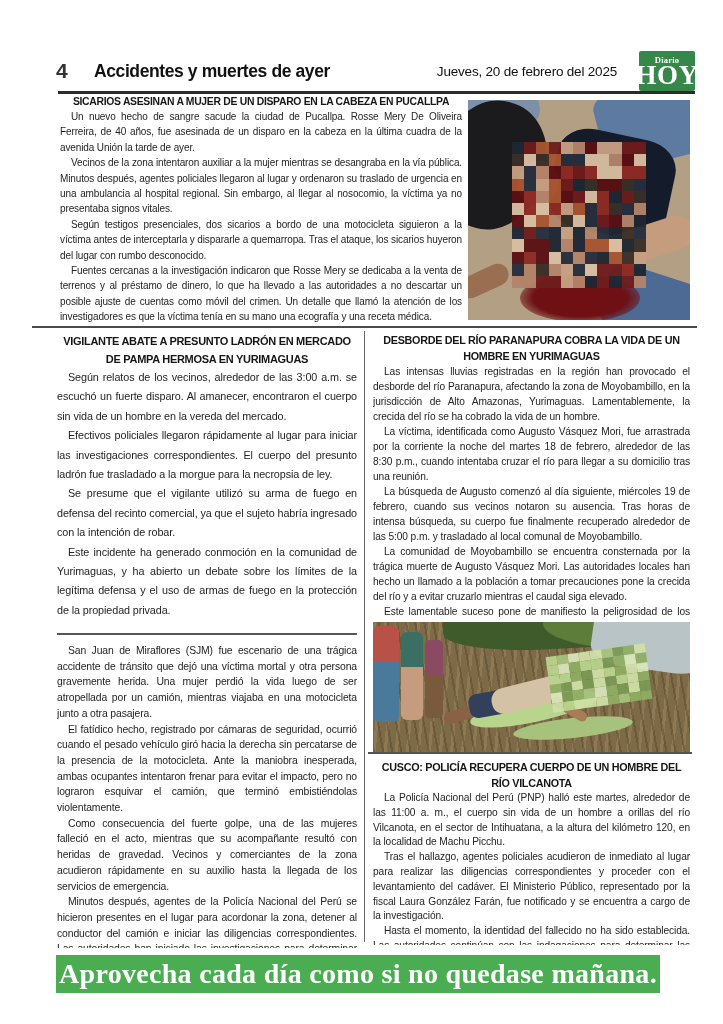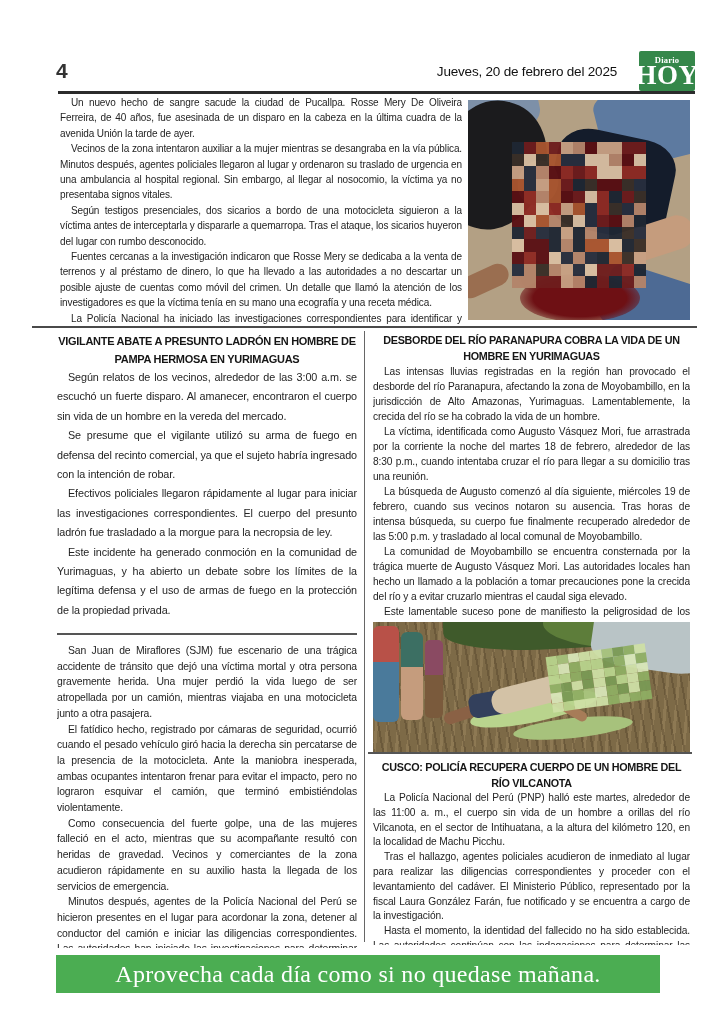--- a/index.html
+++ b/index.html
@@ -91,39 +91,41 @@
   .p2-mosaic{left:176px;top:28px;width:100px;height:56px;display:grid;opacity:.95;transform:rotate(-8deg);}
 
   
   .a5{position:absolute;left:373px;top:760px;width:317px;height:185px;overflow:hidden;}
   .a5 .art-title{font-size:10.8px;line-height:15.5px;margin-bottom:5px;}
   .a5 .para{font-size:10.2px;line-height:14.8px;letter-spacing:-0.1px;}
 
   
   .banner{position:absolute;left:56px;top:955px;width:604px;height:38px;
           display:flex;align-items:center;justify-content:center;}
-  .banner-text{font-family:"Liberation Serif",serif;font-weight:normal;font-size:24px;
+  .banner-text{font-family:"Liberation Serif",serif;font-weight:bold;font-size:28px;
                color:#ffffff;letter-spacing:0.3px;}
 </style>
 </head>
 <body>
 
 <div class="page">
 
   <div class="header">
     <span class="page-number">4</span>
+    <span class="section-title">Accidentes y muertes de ayer</span>
     <span class="header-date">Jueves, 20 de febrero del 2025</span>
     <div class="logo" style="background-color: rgb(53, 135, 74);">
       <span class="logo-top">Diario</span>
       <span class="logo-main">HOY</span>
     </div>
   </div>
   <div class="header-rule"></div>
 
   <section class="a1">
+    <h2 class="art-title" style="margin:0;">SICARIOS ASESINAN A MUJER DE UN DISPARO EN LA CABEZA EN PUCALLPA</h2>
     <div>
         <p class="para">Un nuevo hecho de sangre sacude la ciudad de Pucallpa. Rosse Mery De Oliveira Ferreira, de 40 años, fue asesinada de un disparo en la cabeza en la última cuadra de la avenida Unión la tarde de ayer.</p>
         <p class="para">Vecinos de la zona intentaron auxiliar a la mujer mientras se desangraba en la vía pública. Minutos después, agentes policiales llegaron al lugar y ordenaron su traslado de urgencia en una ambulancia al hospital regional. Sin embargo, al llegar al nosocomio, la víctima ya no presentaba signos vitales.</p>
         <p class="para">Según testigos presenciales, dos sicarios a bordo de una motocicleta siguieron a la víctima antes de interceptarla y dispararle a quemarropa. Tras el ataque, los sicarios huyeron del lugar con rumbo desconocido.</p>
         <p class="para">Fuentes cercanas a la investigación indicaron que Rosse Mery se dedicaba a la venta de terrenos y al préstamo de dinero, lo que ha llevado a las autoridades a no descartar un posible ajuste de cuentas como móvil del crimen. Un detalle que llamó la atención de los investigadores es que la víctima tenía en su mano una ecografía y una receta médica.</p>
         <p class="para">La Policía Nacional ha iniciado las investigaciones correspondientes para identificar y capturar a los responsables del crimen. Se ha dispuesto un operativo especial en la zona para recabar pruebas y testimonios que permitan esclarecer los hechos.</p>
       </div>
   </section>
 
   <div class="photo1">
@@ -269,25 +271,25 @@
         <div style="background: rgb(31, 39, 51);"></div>
         <div style="background: rgb(110, 29, 29);"></div>
         <div style="background: rgb(180, 132, 106);"></div>
       </div>
   </div>
 
   <div class="rule-full"></div>
   <div class="v-divider"></div>
 
   <section class="a2">
-    <h2 class="art-title" style="margin:0;">VIGILANTE ABATE A PRESUNTO LADRÓN EN HOMBRE DE PAMPA HERMOSA EN YURIMAGUAS</h2>
+    <h2 class="art-title" style="margin:0;">VIGILANTE ABATE A PRESUNTO LADRÓN EN MERCADO DE PAMPA HERMOSA EN YURIMAGUAS</h2>
     <div>
         <p class="para">Según relatos de los vecinos, alrededor de las 3:00 a.m. se escuchó un fuerte disparo. Al amanecer, encontraron el cuerpo sin vida de un hombre en la vereda del mercado.</p>
+        <p class="para">Efectivos policiales llegaron rápidamente al lugar para iniciar las investigaciones correspondientes. El cuerpo del presunto ladrón fue trasladado a la morgue para la necropsia de ley.</p>
         <p class="para">Se presume que el vigilante utilizó su arma de fuego en defensa del recinto comercial, ya que el sujeto habría ingresado con la intención de robar.</p>
-        <p class="para">Efectivos policiales llegaron rápidamente al lugar para iniciar las investigaciones correspondientes. El cuerpo del presunto ladrón fue trasladado a la morgue para la necropsia de ley.</p>
         <p class="para">Este incidente ha generado conmoción en la comunidad de Yurimaguas, y ha abierto un debate sobre los límites de la legítima defensa y el uso de armas de fuego en la protección de la propiedad privada.</p>
       </div>
   </section>
 
   <div class="rule-left"></div>
 
   <section class="a4">
     <div>
         <p class="para">San Juan de Miraflores (SJM) fue escenario de una trágica accidente de tránsito que dejó una víctima mortal y otra persona gravemente herida. Una mujer perdió la vida luego de ser atropellada por un camión, mientras viajaba en una motocicleta junto a otra pasajera.</p>
         <p class="para">El fatídico hecho, registrado por cámaras de seguridad, ocurrió cuando el pesado vehículo giró hacia la derecha sin percatarse de la presencia de la motocicleta. Ante la maniobra inesperada, ambas ocupantes intentaron frenar para evitar el impacto, pero no lograron esquivar el camión, que terminó embistiéndolas violentamente.</p>

